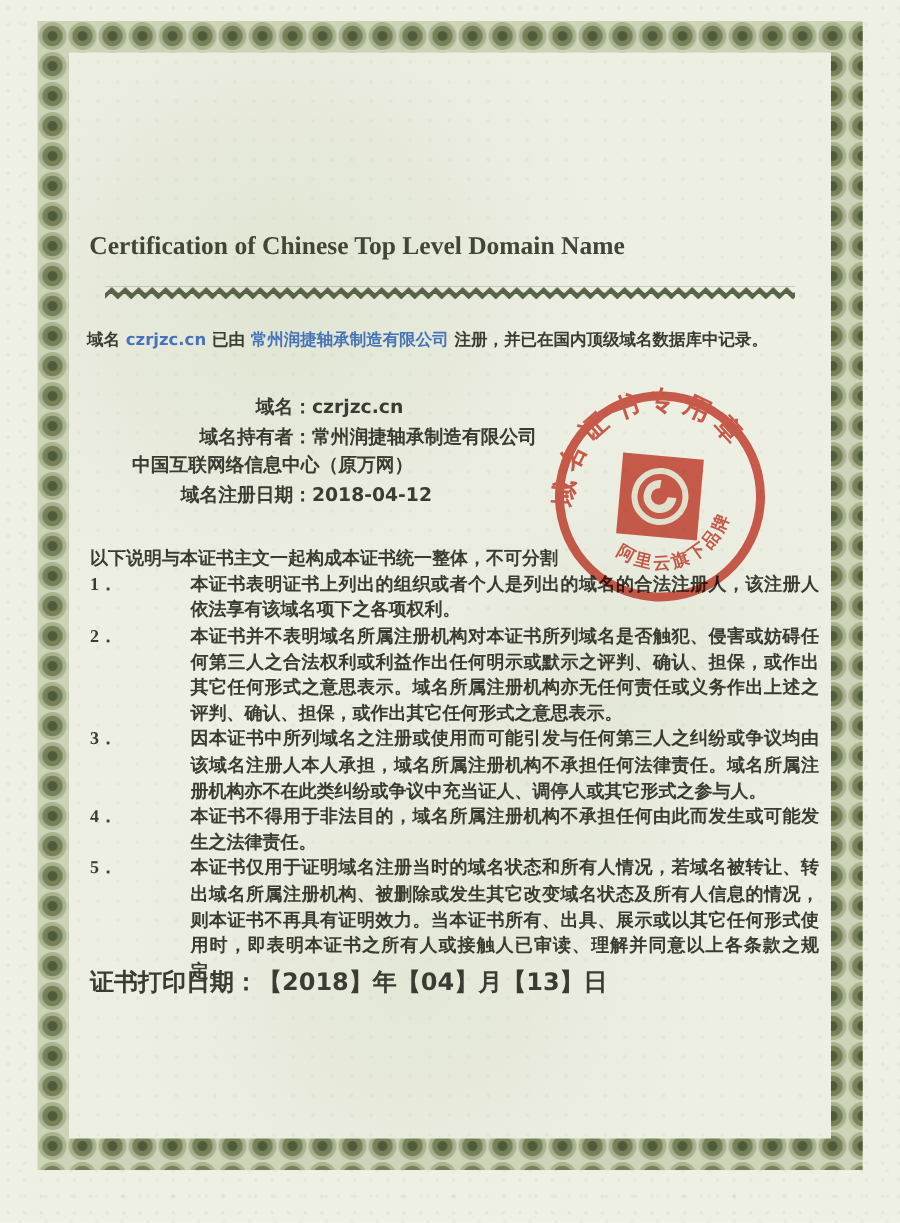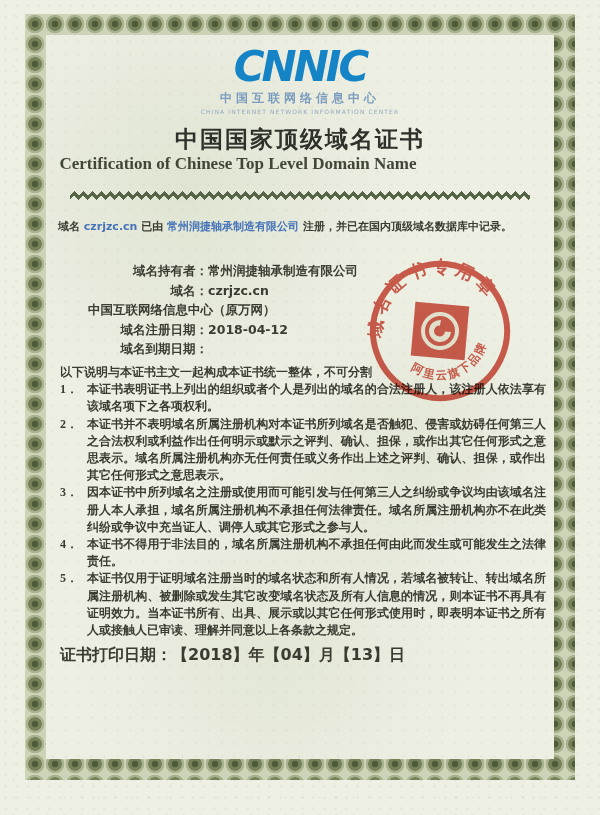--- a/index.html
+++ b/index.html
@@ -80,74 +80,67 @@
   
   .terms{
     position:absolute;left:60px;top:364px;width:486px;
     font-size:12px;font-weight:bold;color:#3a3b31;line-height:17.2px;
     text-align:justify;
     font-family:Liberation Serif, serif;
   }
   .terms .intro{margin-bottom:0;}
   .terms .item{display:flex;}
   .terms .num{width:27px;flex:none;}
-  .terms .txt{flex:1;}
+  .terms .txt{flex:1;margin-left:40px;}
   .print-date{
     position:absolute;left:60px;top:645px;width:486px;
     font-size:16px;font-weight:bold;color:#3a3b31;
   }
   
   .seal{
     position:absolute;left:367px;top:258px;width:146px;height:146px;
     transform:rotate(-19deg);
     opacity:.88;mix-blend-mode:multiply;
   }
 </style>
 </head>
 <body>
 
 <div class="page">
 
   <div class="frame">
     <div class="frame-inner"></div>
   </div>
 
-  <div class="logo">
-    <div class="wordmark">CNNIC</div>
-    <div class="cap-cn">中国互联网络信息中心</div>
-    <div class="cap-en">CHINA INTERNET NETWORK INFORMATION CENTER</div>
-  </div>
 
-  <div class="title">中国国家顶级域名证书</div>
   <div class="subtitle">Certification of Chinese Top Level Domain Name</div>
 
   <div class="zigzag"></div>
 
   <div class="statement">
     <span>域名 </span><span class="blue">czrjzc.cn</span><span> 已由 </span><span class="blue">常州润捷轴承制造有限公司</span><span> 注册，并已在国内顶级域名数据库中记录。</span>
   </div>
 
   <div class="details">
     <div class="row">
+      <span class="lbl">域名：</span>
+      <span class="val">czrjzc.cn</span>
+    </div>
+    <div class="row">
       <span class="lbl">域名持有者：</span>
       <span class="val">常州润捷轴承制造有限公司</span>
-    </div>
-    <div class="row">
-      <span class="lbl">域名：</span>
-      <span class="val">czrjzc.cn</span>
     </div>
     <div class="row">
       <span class="val">中国互联网络信息中心（原万网）</span>
     </div>
     <div class="row">
       <span class="lbl">域名注册日期：</span>
       <span class="val">2018-04-12</span>
     </div>
     <div class="row">
-      <span class="lbl">域名到期日期：</span>
     </div>
   </div>
 
   <div class="terms">
     <div class="intro">以下说明与本证书主文一起构成本证书统一整体，不可分割</div>
     <div class="item">
       <span class="num">1．</span>
       <span class="txt">本证书表明证书上列出的组织或者个人是列出的域名的合法注册人，该注册人依法享有该域名项下之各项权利。</span>
     </div>
     <div class="item">

